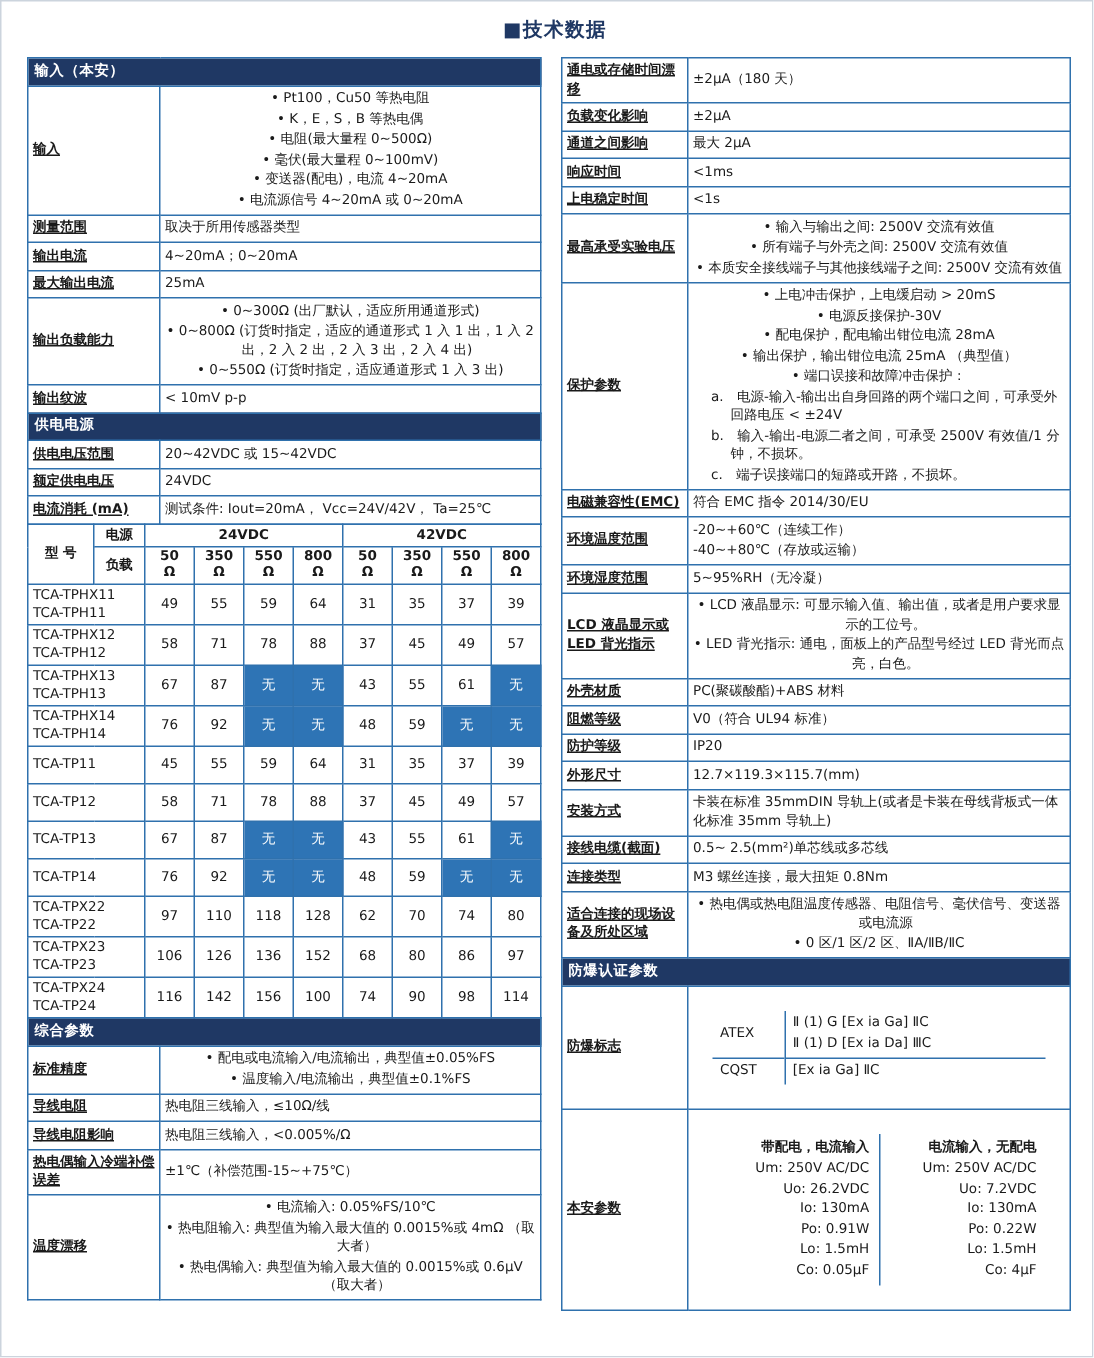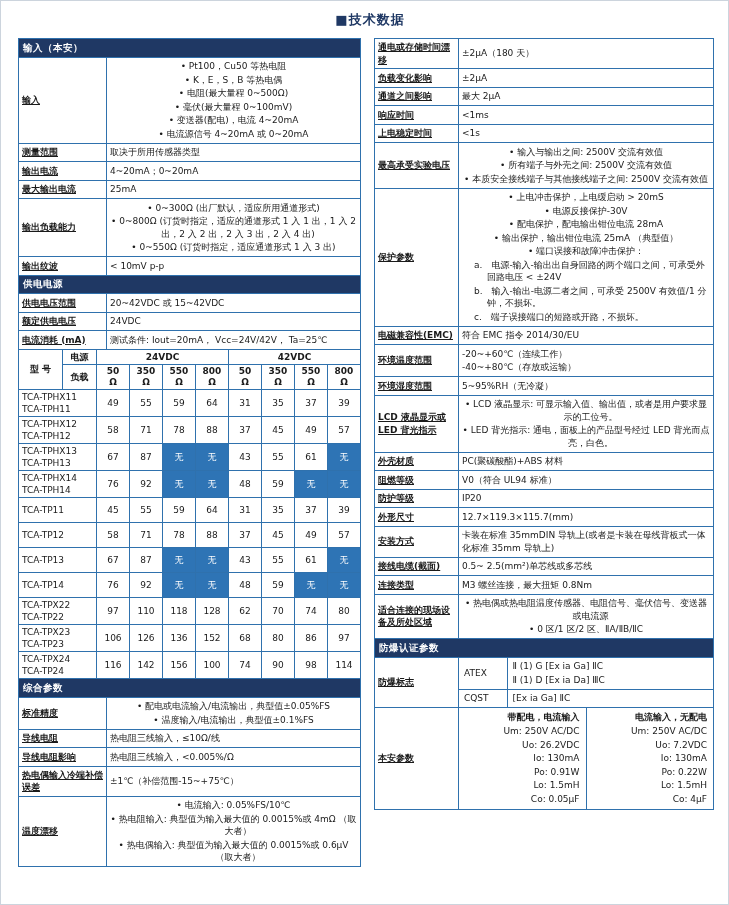--- a/index.html
+++ b/index.html
@@ -12,21 +12,21 @@
   #col-right{width:340px;flex:none;}
   .col > * + *{margin-top:-1px;}
   table.spec,table.pwr{border-collapse:collapse;width:100%;table-layout:fixed;}
   .spec td,.pwr td{border:1px solid var(--bd);font-size:9px;line-height:12.5px;padding:2px 3px;vertical-align:middle;overflow-wrap:break-word;}
   td.sec{background:var(--hdr);color:#fff;font-weight:700;font-size:9.5px;padding:2.5px 4px;letter-spacing:.5px;margin-top:12px;}
   td.lbl{font-weight:700;text-decoration:underline;}
   .ln{padding:.5px 0;}
   .bl{padding-left:9px;text-indent:-9px;text-align:center;}
   .sub{padding-left:25px;text-indent:-13px;}
   .note{font-size:9px;padding:3px 2px 4px;}
-  .spec td.tight{padding:0;vertical-align:top;}
+  .spec td.tight{padding:16px;vertical-align:top;}
   table.inner{border-collapse:collapse;width:100%;}
   .inner td{border:0;font-size:9px;line-height:12.5px;padding:2px 5px;vertical-align:middle;}
   .inner tr + tr td{border-top:1px solid var(--bd);}
   .inner td + td{border-left:1px solid var(--bd);}
   td.ikey{width:48px;}
   .cols2 td{width:50%;vertical-align:top;padding:3px 6px;text-align:right;}
   .ctit{font-weight:700;padding-bottom:1px;}
   .pwr .ph{font-weight:700;text-align:center;padding:1px 0;}
   .pwr .ph div{line-height:11px;}
   .pwr td.model{padding:1px 3px;height:25px;}

